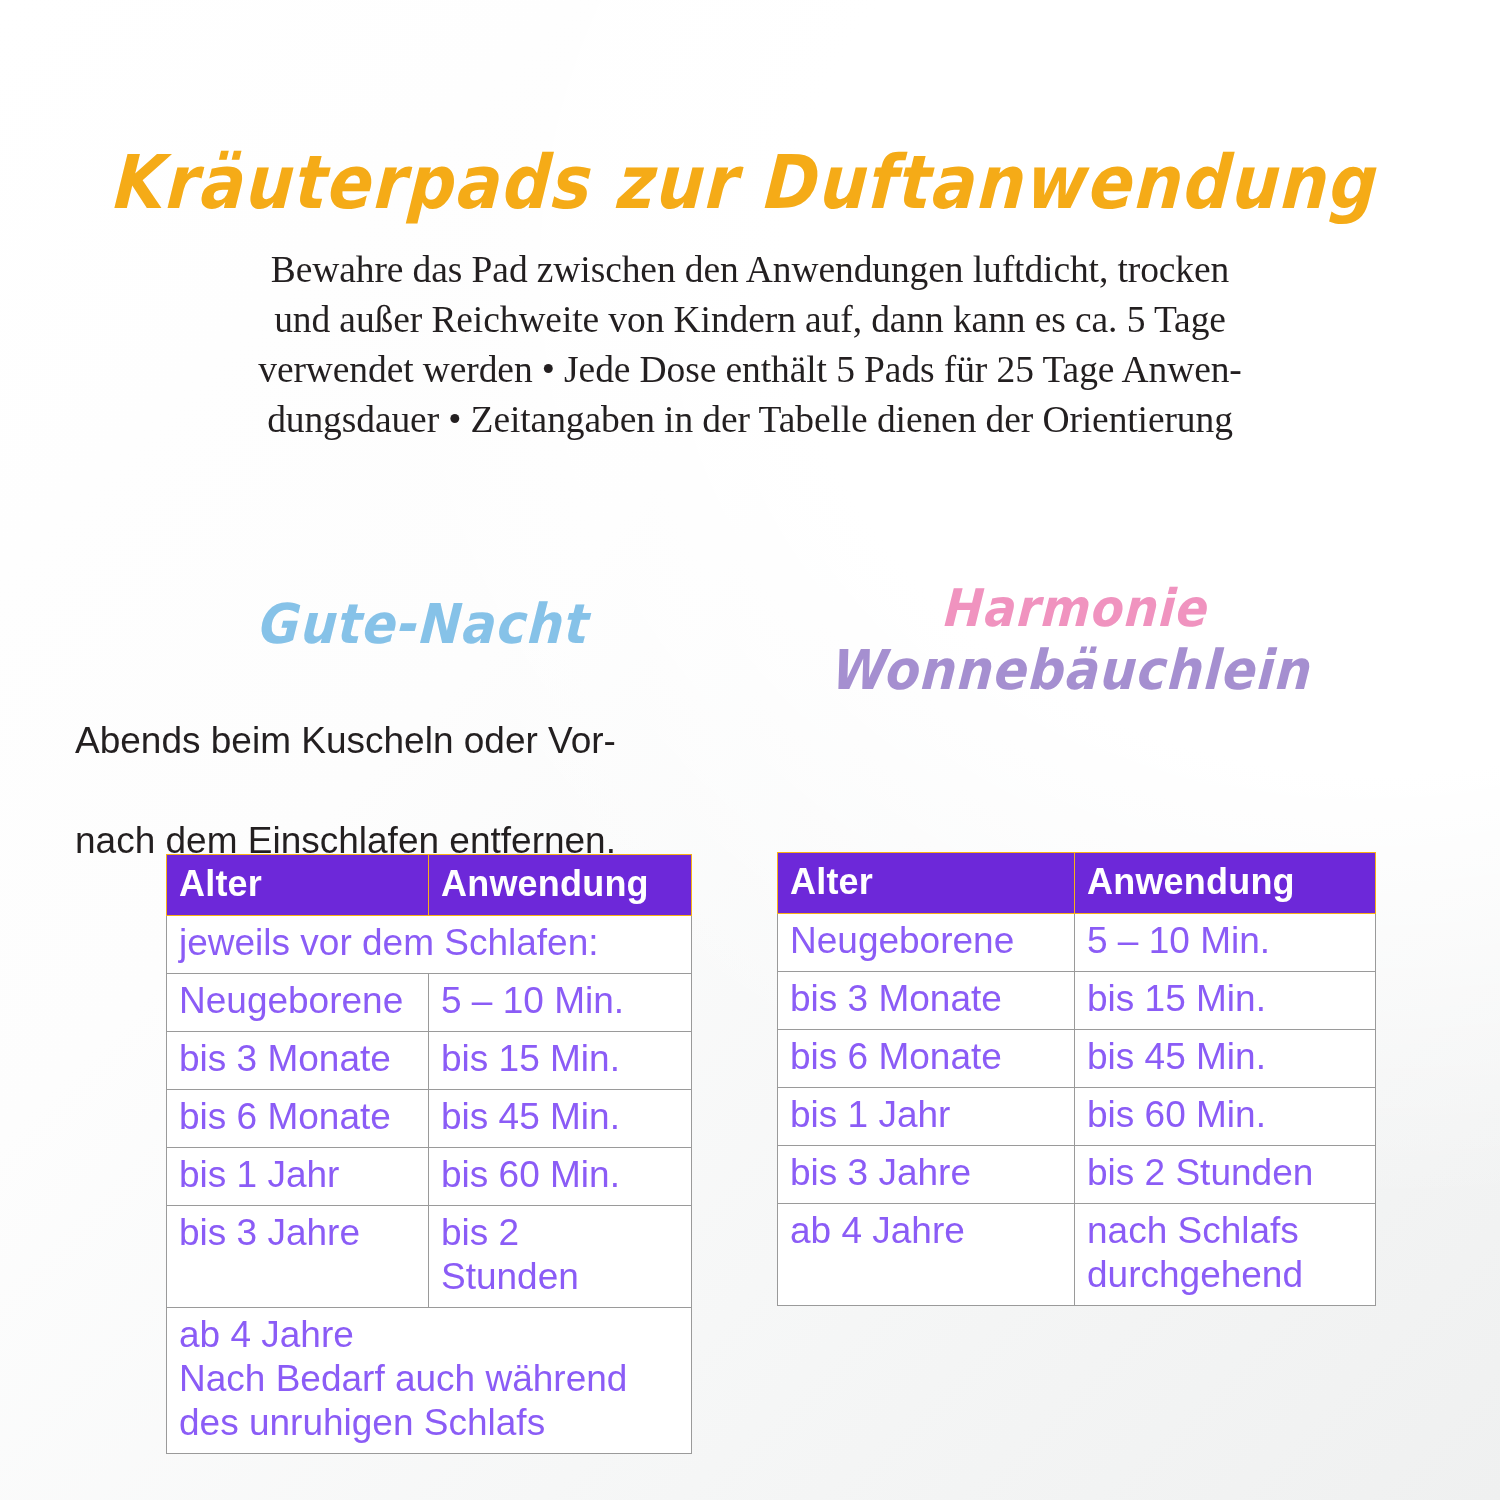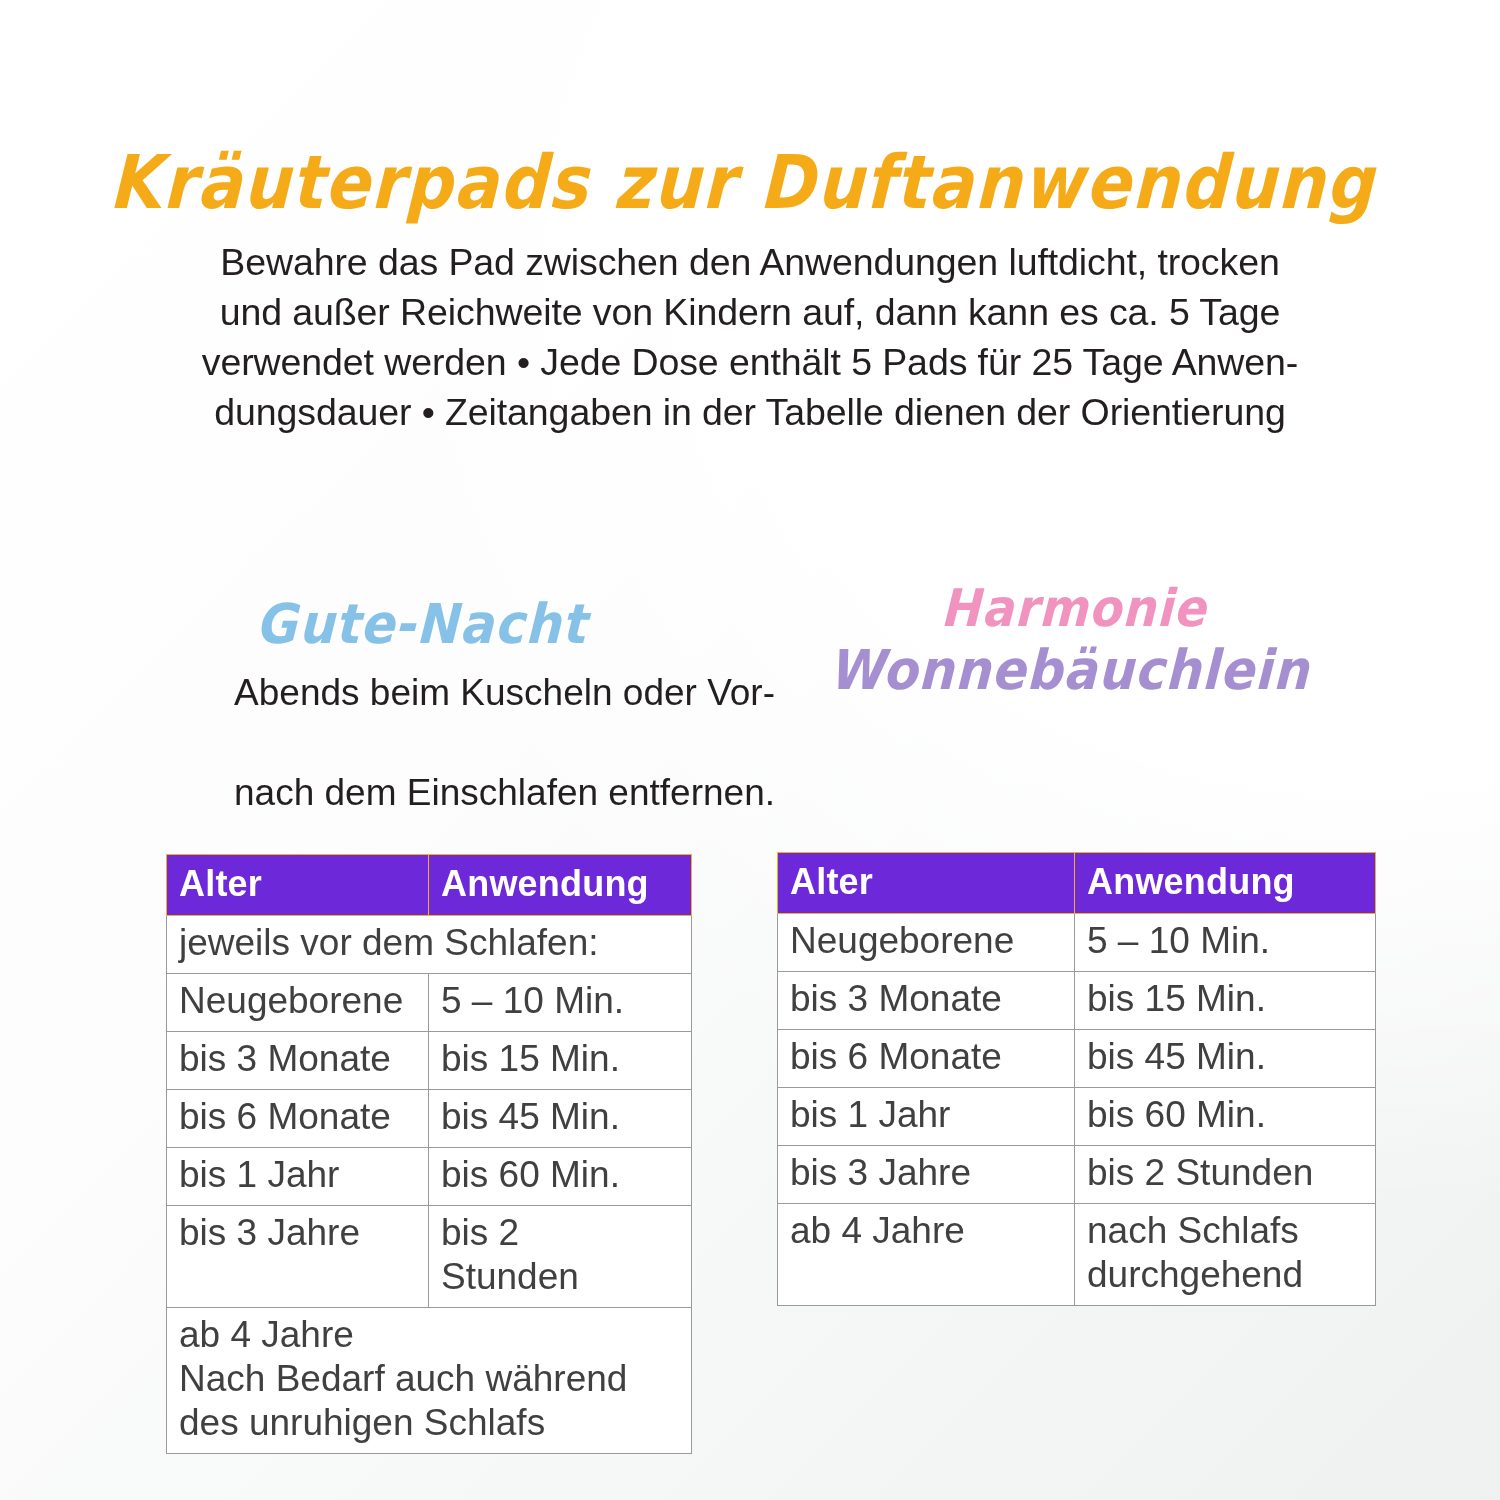--- a/index.html
+++ b/index.html
@@ -38,24 +38,24 @@
     color: #f5ab17;
     transform: skewX(-4deg) scaleY(1.12);
     transform-origin: center top;
     white-space: nowrap;
   }
 
   
   .intro {
     position: absolute;
     left: 185px;
-    top: 237px;
+    top: 245px;
     width: 1130px;
     text-align: center;
-    font-family: Liberation Sans, sans-serif;
+    font-family: Liberation Serif, serif;
     font-size: 37.5px;
     line-height: 50px;
     color: #231f20;
     letter-spacing: -0.1px;
   }
   .intro span { display: block; }
 
   
   .col {
     position: absolute;
@@ -92,44 +92,45 @@
     line-height: 56px;
   }
   .brand-ha .line2 {
     display: block;
     color: #a58fd0;
     font-size: 50px;
   }
 
   .sub {
     position: absolute;
-    text-align: right;
+    text-align: left;
     font-family: "Liberation Sans", sans-serif;
     font-size: 37px;
     line-height: 50px;
     color: #231f20;
+    margin-top: 48px;
   }
   .sub-left  { left: 75px;  top: 668px; width: 700px; }
   .sub-right { left: 75px;  top: 718px; width: 700px; }
 
   
   table.tbl {
     position: absolute;
     border-collapse: collapse;
     background: #ffffff;
     table-layout: fixed;
     font-family: "Liberation Sans", sans-serif;
   }
   table.tbl td, table.tbl th {
     border: 1px solid #9a9a9a;
     background: #ffffff;
     padding: 5px 24px 8px 12px;
     font-size: 37px;
     line-height: 44px;
-    color: #404040;
+    color: #8b5cf6;
     font-weight: 400;
     text-align: left;
     vertical-align: top;
     box-sizing: border-box;
   }
   table.tbl th {
     background: #6d28d9;
     border-color: #f9b016;
     color: #ffffff;
     font-weight: 700;

